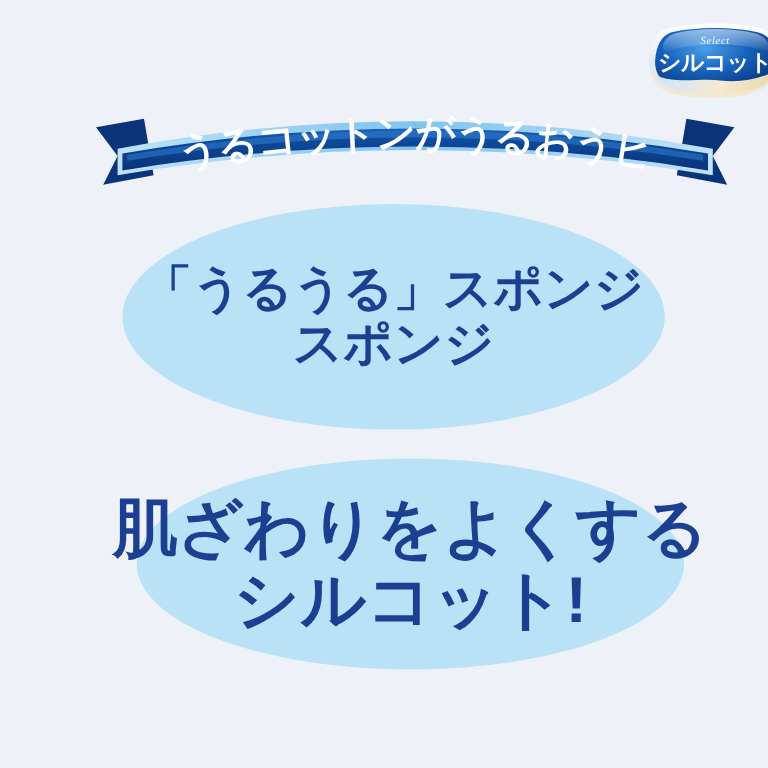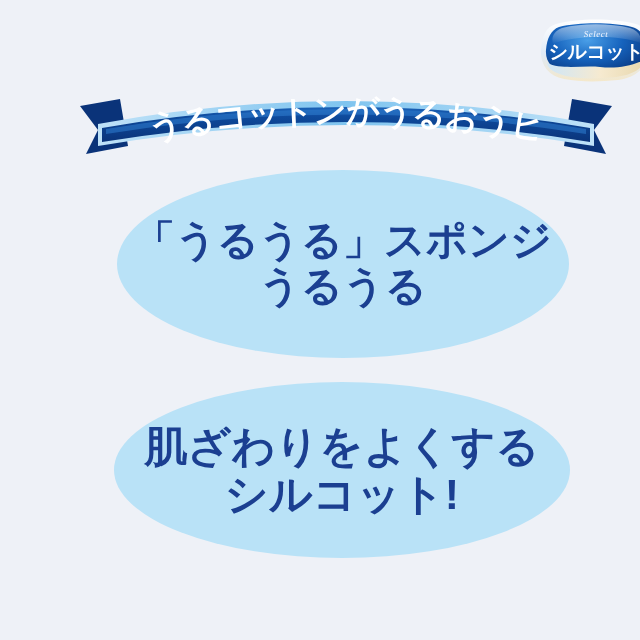--- a/index.html
+++ b/index.html
@@ -76,40 +76,40 @@
     position: absolute;
     display: flex;
     flex-direction: column;
     align-items: center;
     justify-content: center;
     background: #b9e2f7;
     border-radius: 50%;
     text-align: center;
   }
   .feature-1 {
-    left: 93px;
+    left: 78px;
     top: 170px;
     width: 452px;
     height: 188px;
   }
   .feature-2 {
     left: 90px;
     top: 382px;
     width: 456px;
     height: 176px;
   }
   .feature-line {
     color: #1b3f91;
     font-family: "Liberation Sans", "DejaVu Sans", sans-serif;
     font-weight: bold;
     line-height: 1.12;
     white-space: nowrap;
   }
   .feature-1 .feature-line { font-size: 41px; }
-  .feature-2 .feature-line { font-size: 43px; }
+  .feature-2 .feature-line { font-size: 54px; }
 </style>
 </head>
 <body>
 
 <div id="poster">
 
   <div class="brand-logo">
     <svg viewBox="0 0 112 64" xmlns="http://www.w3.org/2000/svg" aria-hidden="true">
       <defs>
         <radialGradient id="logoGrad" cx="42%" cy="32%" r="78%">
@@ -172,21 +172,21 @@
       <path d="M30,45 Q270,5 510,45 L510,50 Q270,11 30,50 Z" fill="#2f7ed0" opacity="0.55"></path>
 
       <text class="ribbon-text">
         <textPath href="#arcPath" startOffset="50%" text-anchor="middle">うるうるコットンがうるおうヒミツ</textPath>
       </text>
     </svg>
   </div>
 
   <div class="feature feature-1">
     <div class="feature-line">「うるうる」スポンジ</div>
-    <div class="feature-line">うるうる</div>
+    <div class="feature-line">スポンジ</div>
   </div>
 
   <div class="feature feature-2">
     <div class="feature-line">肌ざわりをよくする</div>
     <div class="feature-line">シルコット!</div>
   </div>
 
 </div>
 
 </body></html>

